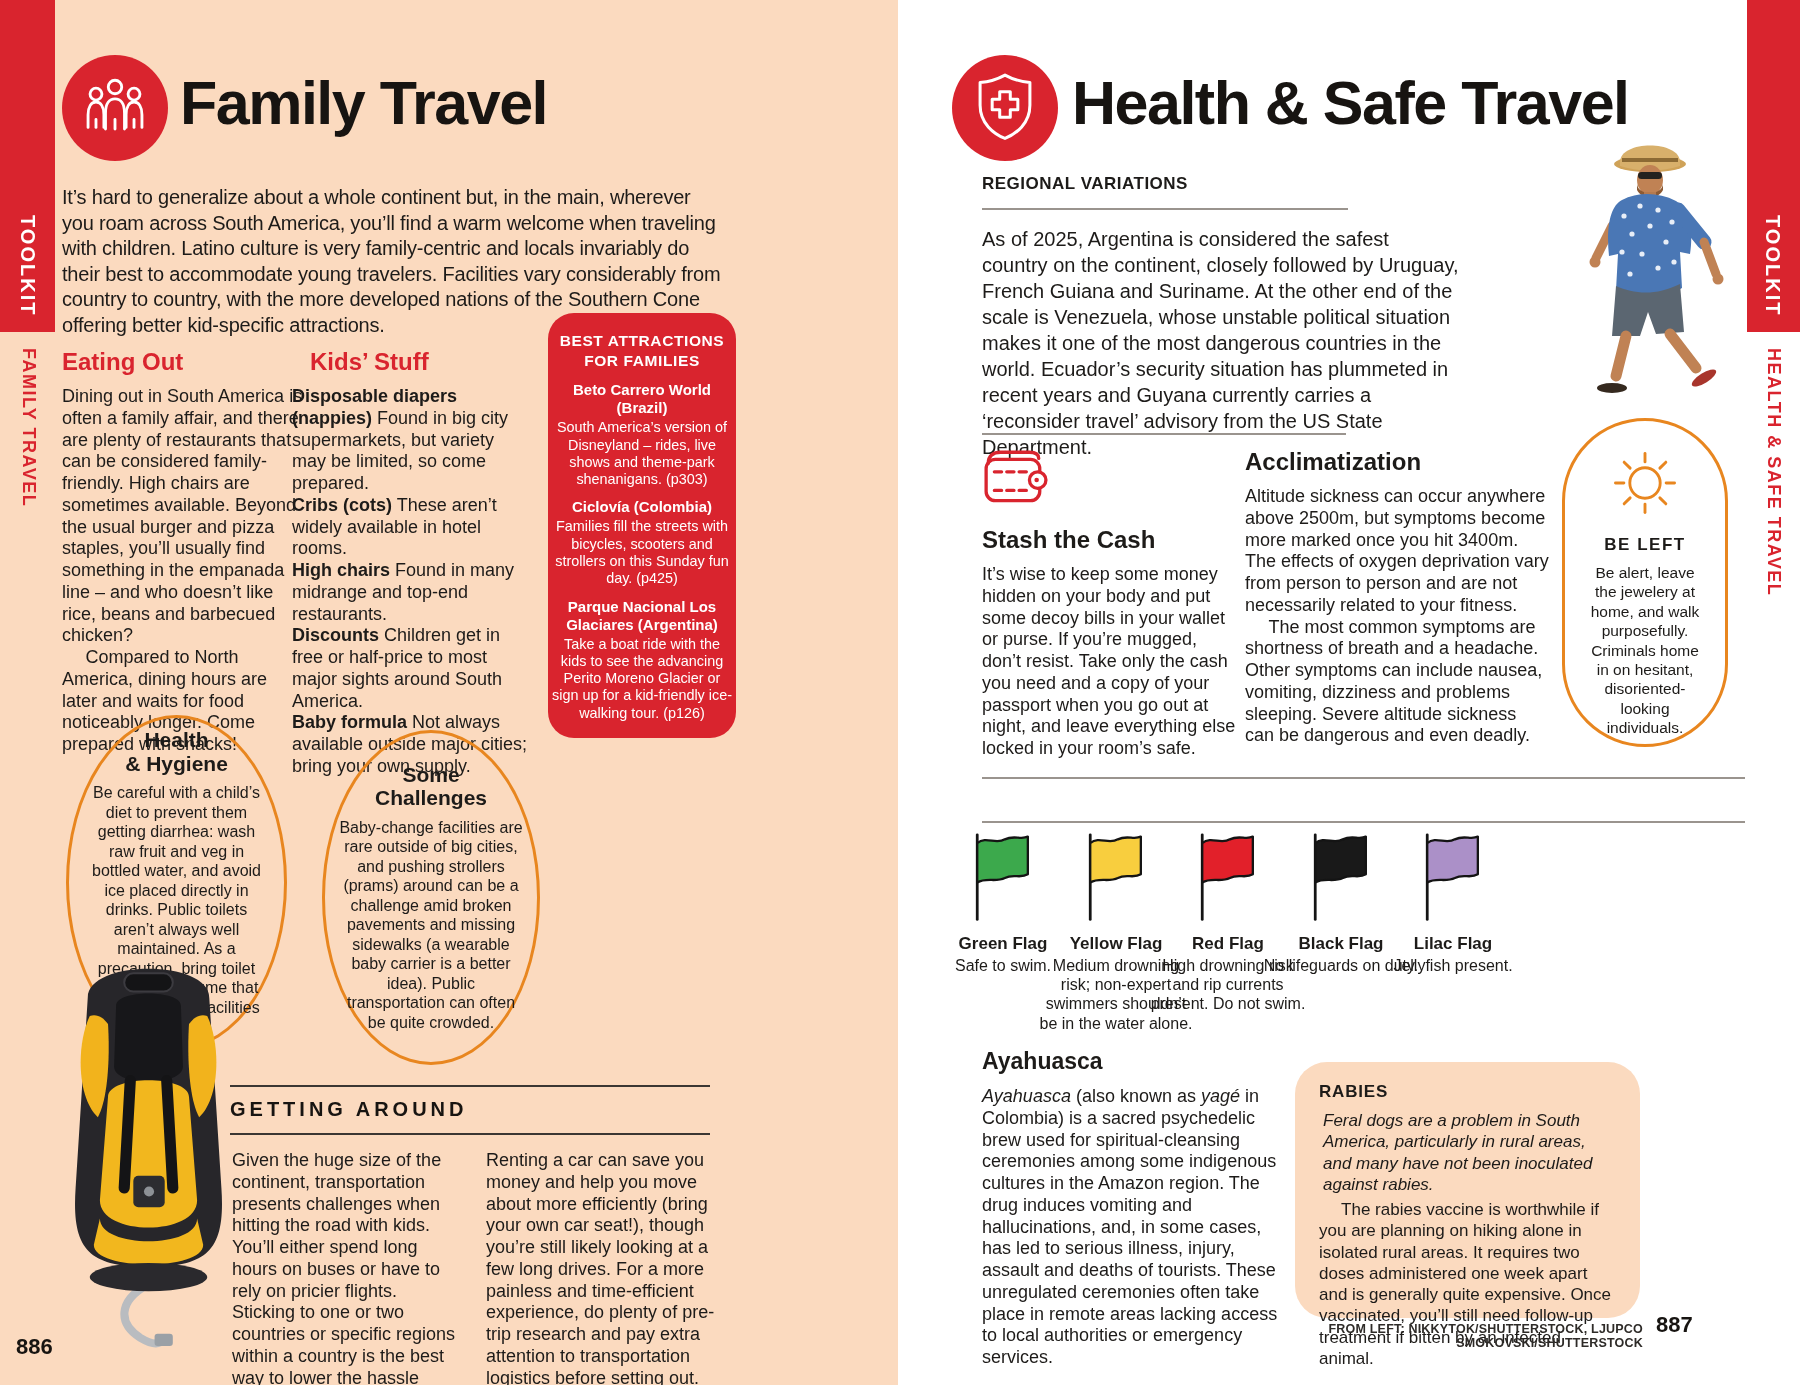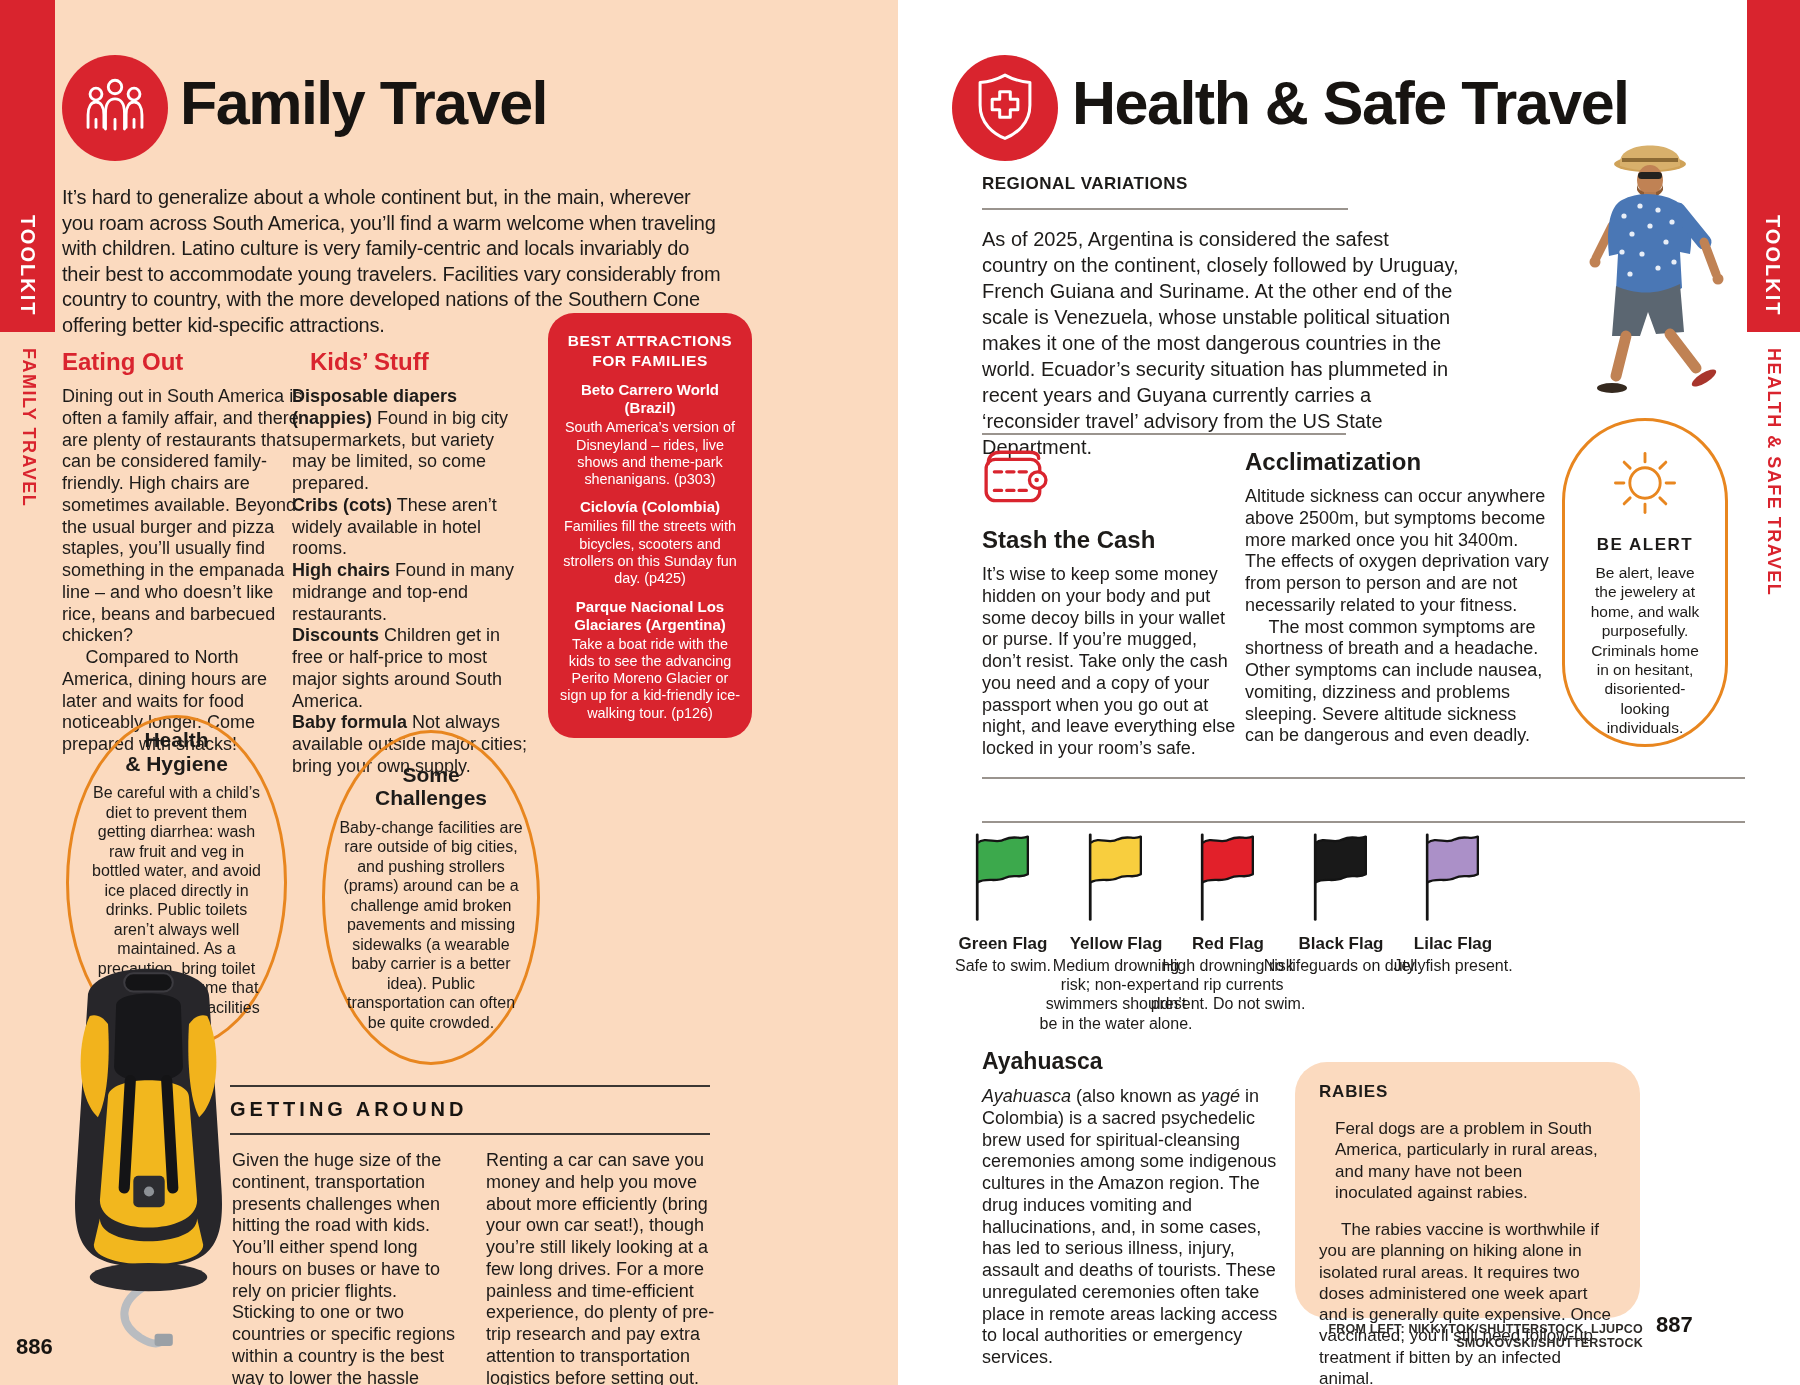--- a/index.html
+++ b/index.html
@@ -20,21 +20,21 @@
   .vtext{writing-mode:vertical-rl;text-orientation:mixed;white-space:nowrap;font-weight:700;}
   .tab-label{color:#fff;font-size:20px;letter-spacing:2px;}
   .side-label{color:var(--red);font-size:18px;letter-spacing:1.5px;}
   .red-circle{width:106px;height:106px;border-radius:50%;background:var(--red);display:flex;align-items:center;justify-content:center;}
   .page-title{font-size:61px;font-weight:700;letter-spacing:-1.5px;color:#171411;white-space:nowrap;}
   .intro{font-size:20px;line-height:1.28;letter-spacing:-0.2px;font-weight:500;}
   .redhead{color:var(--red);font-weight:700;font-size:24px;}
   .body{font-size:18px;line-height:1.21;}
   .body p{margin:0;}
   .indent{text-indent:1.3em;}
-  .redbox{background:var(--red);color:#fff;border-radius:26px;text-align:center;padding:18px 12px 16px;}
+  .redbox{background:var(--red);color:#fff;border-radius:26px;text-align:center;padding:18px 4px 16px;}
   .redbox .bxhead{font-size:15.5px;font-weight:700;letter-spacing:0.6px;line-height:1.3;margin-bottom:6px;}
   .redbox .etitle{font-size:15px;font-weight:700;line-height:1.2;margin-top:10px;}
   .redbox .etext{font-size:14.4px;line-height:1.2;margin-top:2px;}
   .oval{border:3px solid var(--orange);border-radius:50%;display:flex;flex-direction:column;align-items:center;justify-content:center;text-align:center;box-sizing:border-box;}
   .oval .ohead{font-size:21px;font-weight:700;line-height:1.12;}
   .oval .obody{font-size:16px;line-height:1.22;margin-top:8px;width:185px;}
   .rule-dark{height:2px;background:#3b3733;}
   .rule-gray{height:1.5px;background:#9a948e;}
   .sechead{font-weight:700;letter-spacing:4px;font-size:20px;color:#171411;}
   .capsule{border:3px solid var(--orange);border-radius:85px;background:#fff;display:flex;flex-direction:column;align-items:center;justify-content:flex-start;text-align:center;box-sizing:border-box;padding-top:24px;}
@@ -233,21 +233,21 @@
         <path d="M45,10 V20"></path>
           <path d="M45,70 V80"></path>
           <path d="M10,45 H20"></path>
           <path d="M70,45 H80"></path>
         <path d="M20.3,20.3 L27.4,27.4"></path>
           <path d="M62.6,62.6 L69.7,69.7"></path>
         <path d="M20.3,69.7 L27.4,62.6"></path>
           <path d="M62.6,27.4 L69.7,20.3"></path>
       </svg>
     </span>
-    <div class="chead">BE ALERT</div>
+    <div class="chead">BE LEFT</div>
     <div class="cbody">Be alert, leave the jewelery at home, and walk purposefully. Criminals home in on hesitant, disoriented-looking individuals.</div>
   </div>
 
   <div class="abs rule-gray" style="left:982px;top:777px;width:763px;"></div>
   <div class="abs rule-gray" style="left:982px;top:821px;width:763px;"></div>
 
   <div class="abs flagcol" style="left:925px;top:832px;">
     <span><svg width="66" height="92" viewBox="0 0 70 100">
           <line x1="7" y1="3" x2="7" y2="95" stroke="#141414" stroke-width="3" stroke-linecap="round"></line>
           <path d="M7,12 C17,4 27,14 37,8 C47,3 55,9 62,5 L62,46 C54,51 46,45 37,50 C27,55 17,49 7,55 Z" stroke="#141414" stroke-width="2.5" stroke-linejoin="round" fill="#3ca94c"></path>
@@ -289,21 +289,21 @@
   </div>
 
   <div class="abs" style="left:982px;top:1048px;font-size:23px;font-weight:700;">Ayahuasca</div>
   <div class="abs body" style="left:982px;top:1086px;width:308px;">
     <i>Ayahuasca</i><span> (also known as </span><i>yagé</i><span> in Colombia) is a sacred psychedelic brew used for spiritual-cleansing ceremonies among some indigenous cultures in the Amazon region. The drug induces vomiting and hallucinations, and, in some cases, has led to serious illness, injury, assault and deaths of tourists. These unregulated ceremonies often take place in remote areas lacking access to local authorities or emergency services.</span>
   </div>
 
   <div class="abs rabies-box" style="left:1295px;top:1062px;width:345px;height:256px;">
     <div class="rhead">RABIES</div>
     <div class="rbody">
-      <p style="margin:16px;">Feral dogs are a problem in South America, particularly in rural areas, and many have not been inoculated against rabies.</p>
+      <p style="margin:4px;font-style:italic;">Feral dogs are a problem in South America, particularly in rural areas, and many have not been inoculated against rabies.</p>
       <p style="margin:0;" class="indent">The rabies vaccine is worthwhile if you are planning on hiking alone in isolated rural areas. It requires two doses administered one week apart and is generally quite expensive. Once vaccinated, you’ll still need follow-up treatment if bitten by an infected animal.</p>
     </div>
   </div>
 
   <div class="abs credits" style="left:1143px;top:1322px;width:500px;">FROM LEFT: NIKKYTOK/SHUTTERSTOCK, LJUPCO SMOKOVSKI/SHUTTERSTOCK</div>
   <div class="abs pagenum" style="left:1656px;top:1312px;">887</div>
 
 </div>
 
 </body></html>

